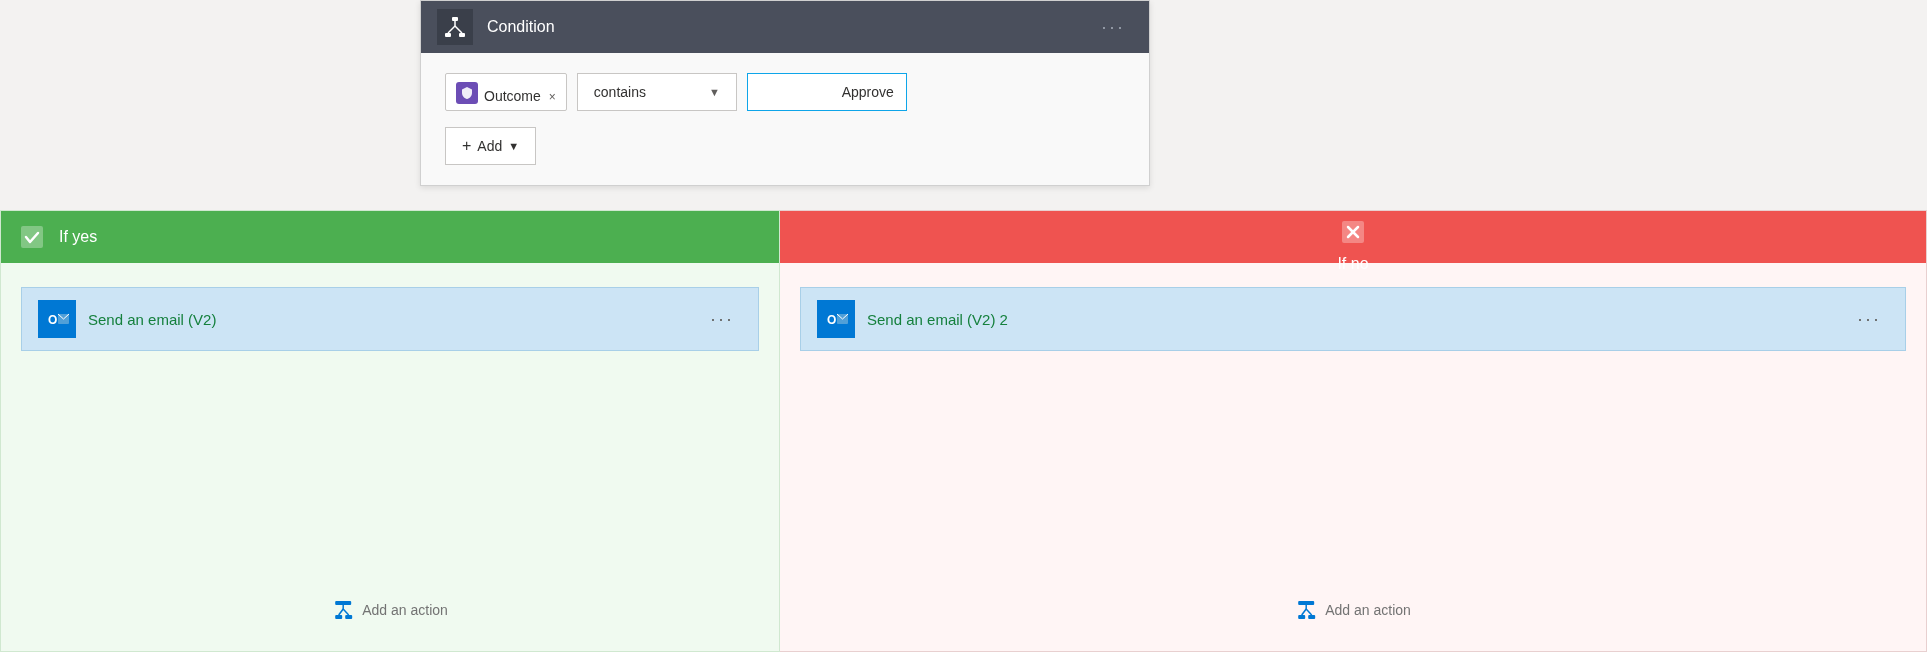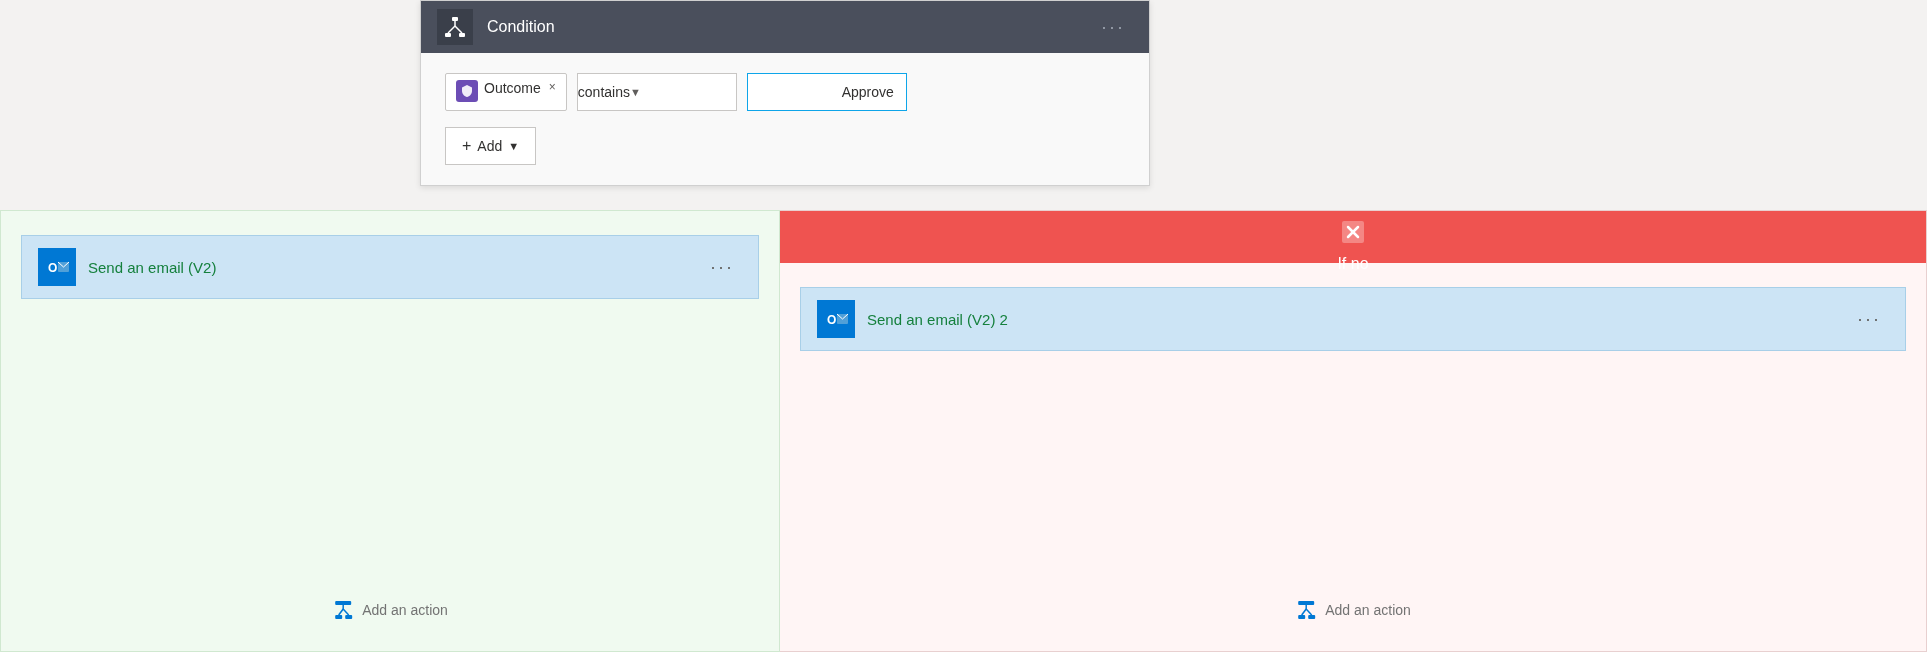--- a/index.html
+++ b/index.html
@@ -75,21 +75,21 @@
 
     .condition-row {
       display: flex;
       align-items: center;
       gap: 10px;
       margin-bottom: 16px;
     }
 
     .outcome-chip {
       display: flex;
-      align-items: flex-start;
+      align-items: flex-end;
       gap: 6px;
       border: 1px solid #c8c6c4;
       background: #fff;
       padding: 6px 10px;
       border-radius: 2px;
       height: 38px;
     }
 
     .outcome-icon {
       width: 22px;
@@ -110,24 +110,24 @@
     .outcome-x {
       color: #605e5c;
       font-size: 12px;
       cursor: pointer;
       margin-left: 2px;
     }
 
     .contains-select {
       display: flex;
       align-items: center;
-      justify-content: flex-start;
+      justify-content: space-between;
       border: 1px solid #c8c6c4;
       background: #fff;
-      padding: 6px 0;
+      padding: 6px 16px;
       height: 38px;
       width: 160px;
       cursor: pointer;
       font-size: 14px;
       color: #323130;
     }
 
     .chevron-down {
       font-size: 11px;
       color: #605e5c;
@@ -320,20 +320,29 @@
         <span style="font-size:16px;">+</span>
         <span>Add</span>
         <span style="font-size:11px;">▼</span>
       </button>
     </div>
   </div>
 
   <div class="branches">
 
     <div class="branch-yes">
+      <div class="branch-header">
+        <div class="branch-icon-box">
+          <svg width="22" height="22" viewBox="0 0 22 22" fill="none">
+            <rect width="22" height="22" rx="2" fill="rgba(255,255,255,0.3)"></rect>
+            <polyline points="5,11 9,16 17,7" stroke="white" stroke-width="2.5" fill="none" stroke-linecap="round" stroke-linejoin="round"></polyline>
+          </svg>
+        </div>
+        <span class="branch-label">If yes</span>
+      </div>
 
       <div class="action-card">
         <div class="action-card-left">
           <div class="outlook-icon">
 
             <svg width="26" height="26" viewBox="0 0 26 26" fill="none">
               <rect x="1" y="5" width="14" height="16" rx="2" fill="#0078d4"></rect>
               <text x="4" y="18" font-size="12" fill="white" font-family="Arial" font-weight="bold">O</text>
               <rect x="14" y="8" width="11" height="10" rx="1" fill="#50a0d8"></rect>
               <polyline points="14,8 19.5,13 25,8" stroke="white" stroke-width="1" fill="none"></polyline>

